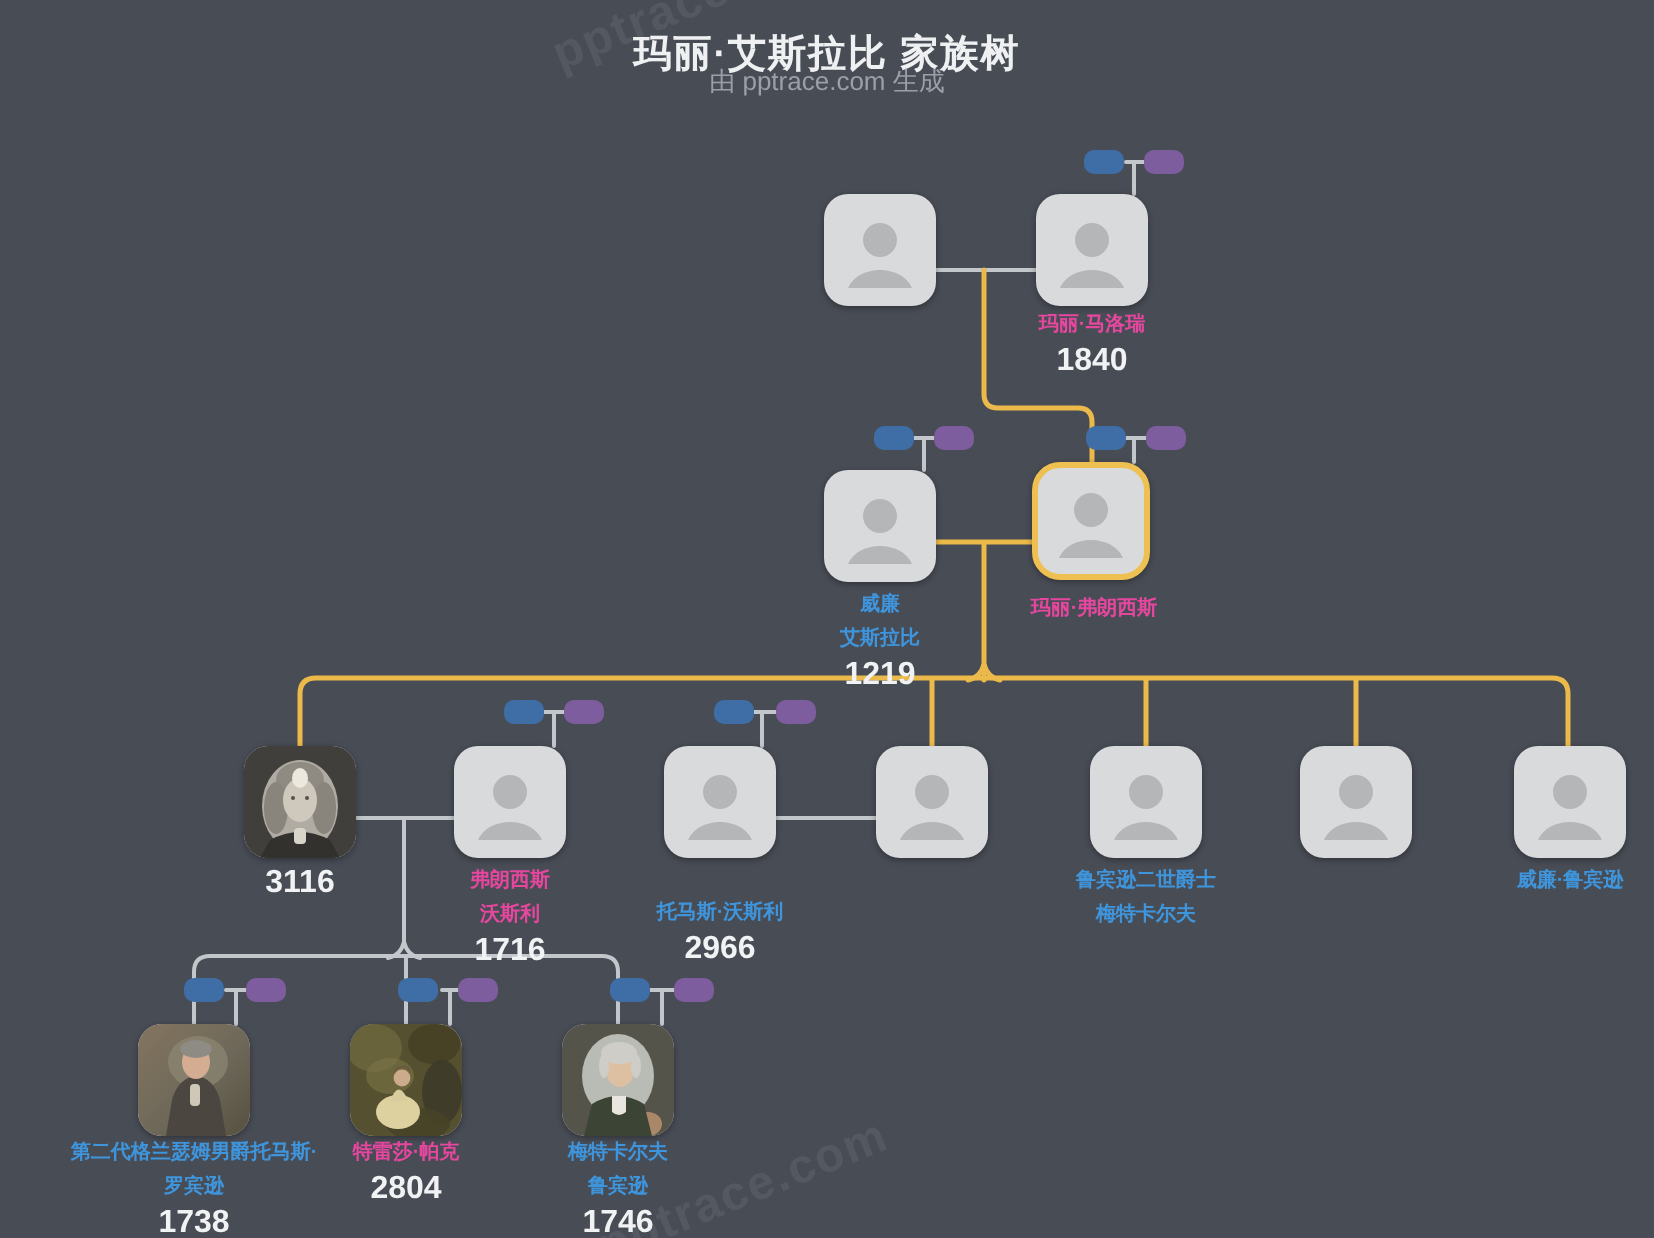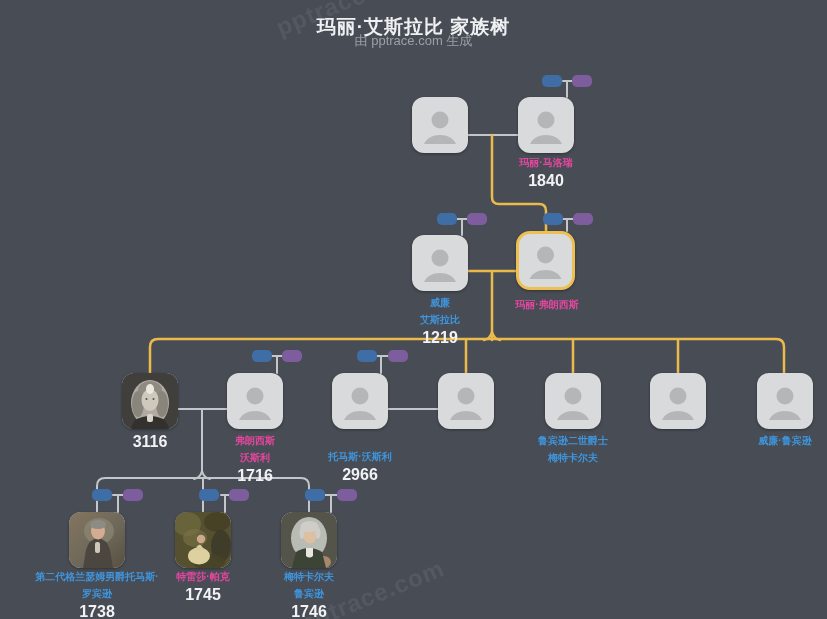--- a/index.html
+++ b/index.html
@@ -233,21 +233,21 @@
   <div class="plabel male" style="left:665px;top:432px">
     <span class="nm">威廉·鲁宾逊</span>
   </div>
   <div class="plabel male" style="left:-23px;top:568px">
     <span class="nm">第二代格兰瑟姆男爵托马斯·</span>
     <span class="nm">罗宾逊</span>
     <span class="yr">1738</span>
   </div>
   <div class="plabel female" style="left:83px;top:568px">
     <span class="nm">特雷莎·帕克</span>
-    <span class="yr">1745</span>
+    <span class="yr">2804</span>
   </div>
   <div class="plabel male" style="left:189px;top:568px">
     <span class="nm">梅特卡尔夫</span>
     <span class="nm">鲁宾逊</span>
     <span class="yr">1746</span>
   </div>
 
 </div>
 
 </body></html>

